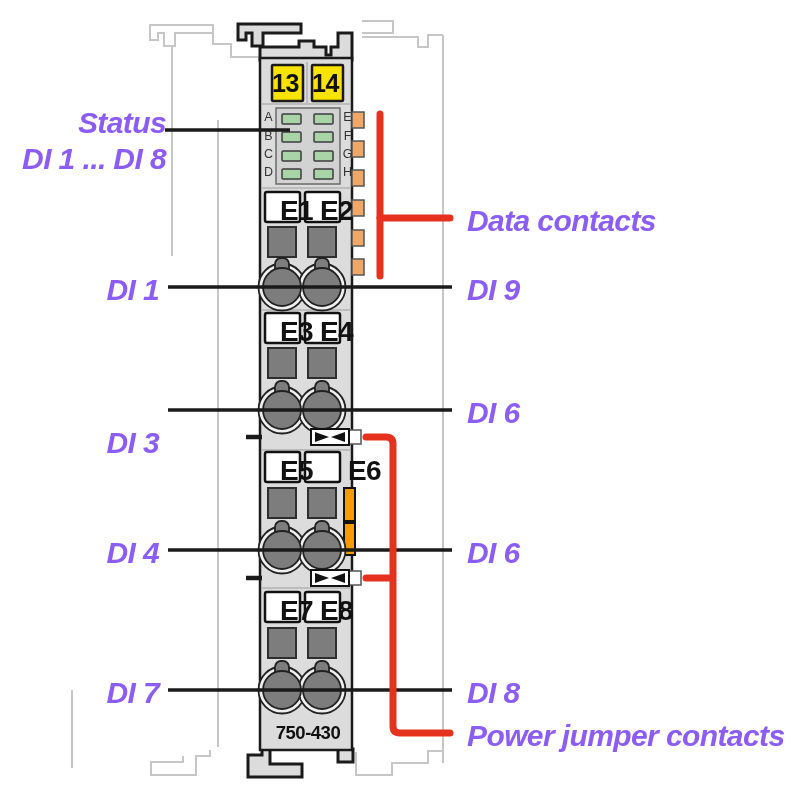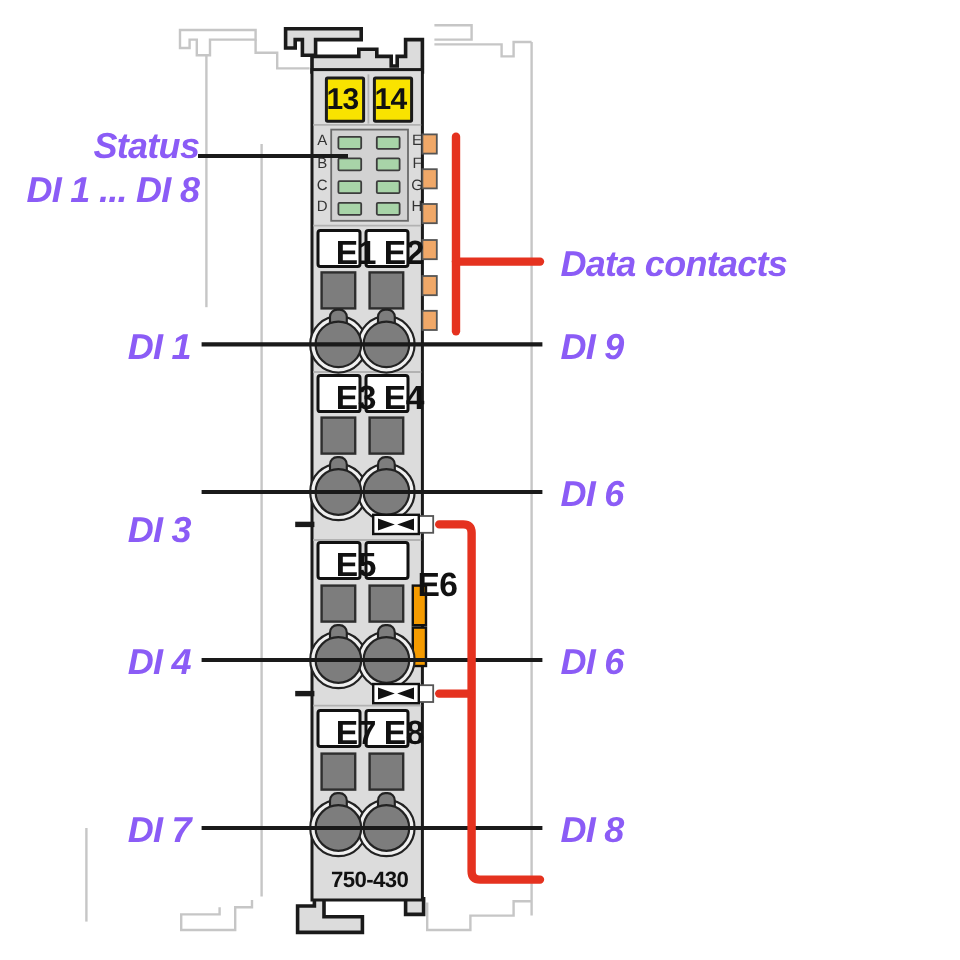--- a/index.html
+++ b/index.html
@@ -183,36 +183,37 @@
   <div class="lbl ra" style="right:641px;top:396px;margin-top:30px;">DI 3</div>
   <div class="lbl ra" style="right:641px;top:536px;">DI 4</div>
   <div class="lbl ra" style="right:641px;top:676px;">DI 7</div>
 
   <div class="lbl" style="left:467px;top:273px;">DI 9</div>
   <div class="lbl" style="left:467px;top:396px;">DI 6</div>
   <div class="lbl" style="left:467px;top:536px;">DI 6</div>
   <div class="lbl" style="left:467px;top:676px;">DI 8</div>
 
   <div class="lbl" style="left:467px;top:204px;">Data contacts</div>
+  <div class="lbl" style="left:467px;top:719px;">Power jumper contacts</div>
 
   <div class="inner tnum" style="left:272px;">13</div>
   <div class="inner tnum" style="left:312px;">14</div>
 
   <div class="ledl" style="left:262px;top:111px;">A</div>
   <div class="ledl" style="left:262px;top:130px;">B</div>
   <div class="ledl" style="left:262px;top:148px;">C</div>
   <div class="ledl" style="left:262px;top:166px;">D</div>
   <div class="ledl" style="left:341px;top:111px;">E</div>
   <div class="ledl" style="left:341px;top:130px;">F</div>
   <div class="ledl" style="left:341px;top:148px;">G</div>
   <div class="ledl" style="left:341px;top:166px;">H</div>
 
   <div class="inner term" style="left:265px;top:196px;">E1</div>
   <div class="inner term" style="left:305px;top:196px;">E2</div>
   <div class="inner term" style="left:265px;top:317px;">E3</div>
   <div class="inner term" style="left:305px;top:317px;">E4</div>
   <div class="inner term" style="left:265px;top:456px;">E5</div>
-  <div class="inner term" style="left:305px;top:473px;padding-left:28px;">E6</div>
+  <div class="inner term" style="left:305px;top:456px;padding-left:28px;">E6</div>
   <div class="inner term" style="left:265px;top:596px;">E7</div>
   <div class="inner term" style="left:305px;top:596px;">E8</div>
 
   <div class="inner modnum">750-430</div>
 </div>
 
 </body></html>

